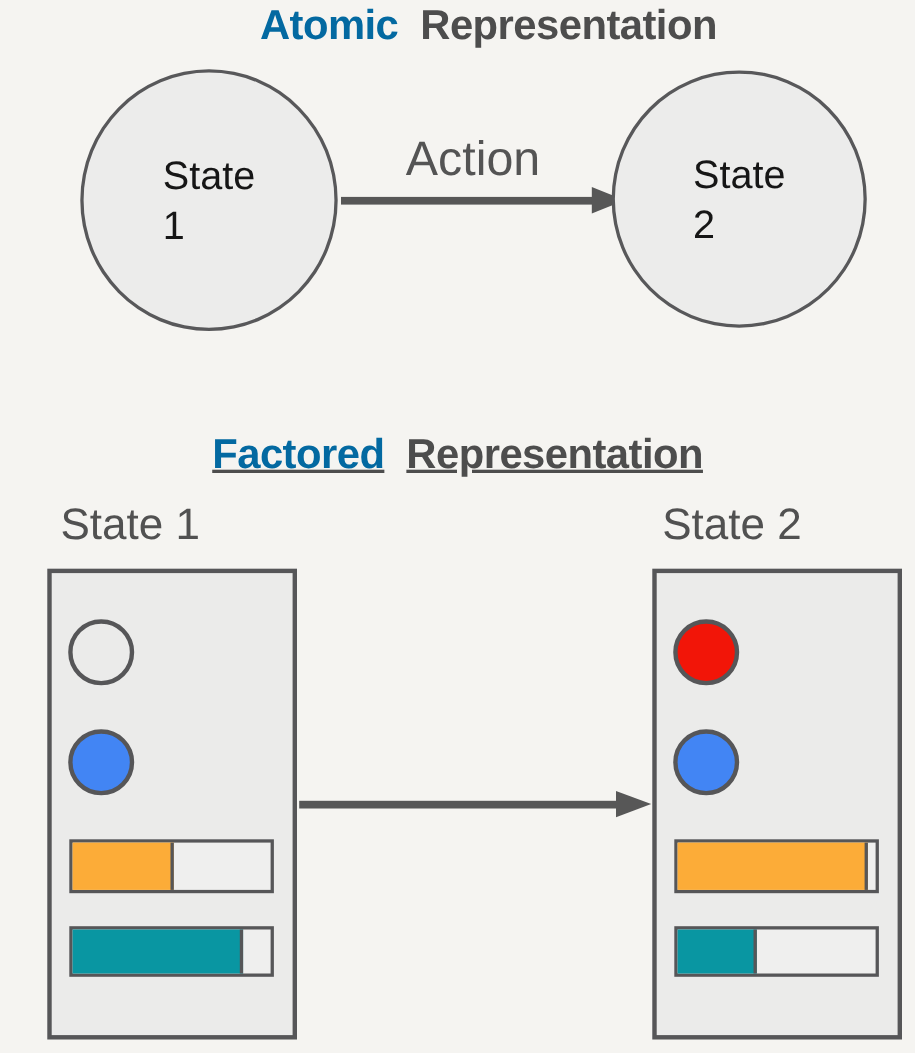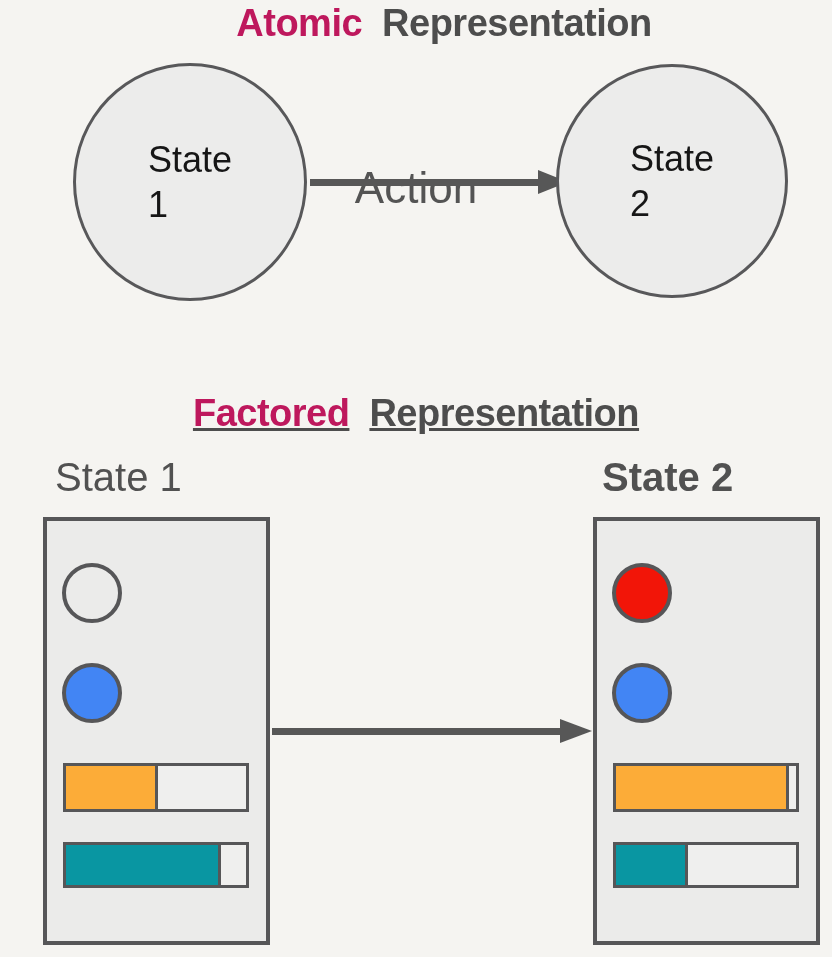--- a/index.html
+++ b/index.html
@@ -14,21 +14,21 @@
 
   
   .section-title {
     left: 0; width: 832px;
     text-align: center;
     font-size: 38px;
     font-weight: 700;
     color: #4d4d4d;
     letter-spacing: -0.5px;
   }
-  .section-title .hl { color: #be185d; margin-right: 20px; }
+  .section-title .hl { color: #0369a1; margin-right: 20px; }
 
   
   .state-circle {
     box-sizing: border-box;
     background: #ececeb;
     border: 3px solid #58585a;
     border-radius: 50%;
     display: flex;
     align-items: center;
     justify-content: center;
@@ -91,39 +91,39 @@
   <span class="hl">Atomic</span><span>Representation</span>
 </div>
 
 <div class="abs state-circle" style="left:73px; top:63px; width:234px; height:238px;">
   <div>
     <div>State</div>
     <div>1</div>
   </div>
 </div>
 
-<div class="abs action-label" style="left:316px; top:120px; width:200px;margin-top:43px;">Action</div>
+<div class="abs action-label" style="left:330px; top:120px; width:200px;">Action</div>
 
 <div class="abs arrow-line" style="left:310px; top:179px; width:230px; height:7px;"></div>
 <div class="abs arrow-head" style="left:538px; top:170px;"></div>
 
 <div class="abs state-circle" style="left:556px; top:64px; width:232px; height:234px;">
   <div>
     <div>State</div>
     <div>2</div>
   </div>
 </div>
 
 <div class="abs section-title" style="top:392px;text-decoration:underline;">
   <span class="hl">Factored</span><span>Representation</span>
 </div>
 
 <div class="abs panel-label" style="left:55px; top:455px;">State 1</div>
 
-<div class="abs panel-label" style="left:602px; top:455px;font-weight:bold;">State 2</div>
+<div class="abs panel-label" style="left:602px; top:455px;">State 2</div>
 
 <div class="abs state-box" style="left:43px; top:517px;">
   <div class="slot-circle" style="top:42px;"></div>
   <div class="slot-circle" style="top: 142px; background-color: rgb(66, 133, 244);"></div>
   <div class="slot-bar" style="top:242px; height:49px;">
     <div class="fill" style="width: 51%; background-color: rgb(252, 172, 56);"></div>
   </div>
   <div class="slot-bar" style="top:321px; height:46px;">
     <div class="fill" style="width: 86%; background-color: rgb(9, 150, 162);"></div>
   </div>

